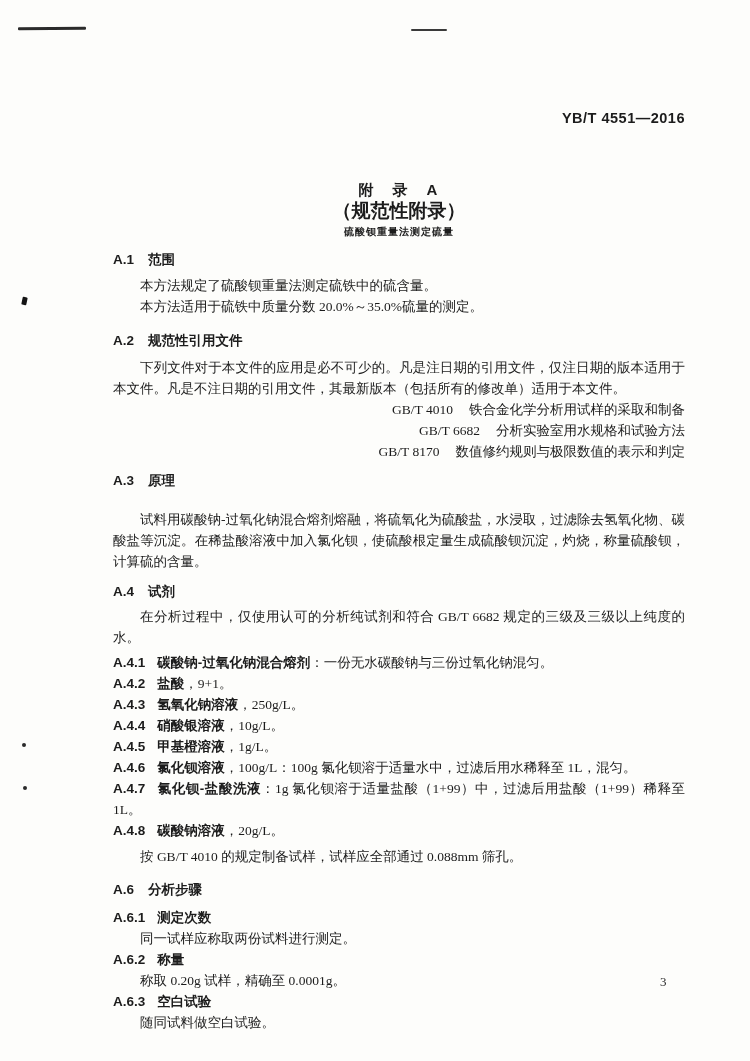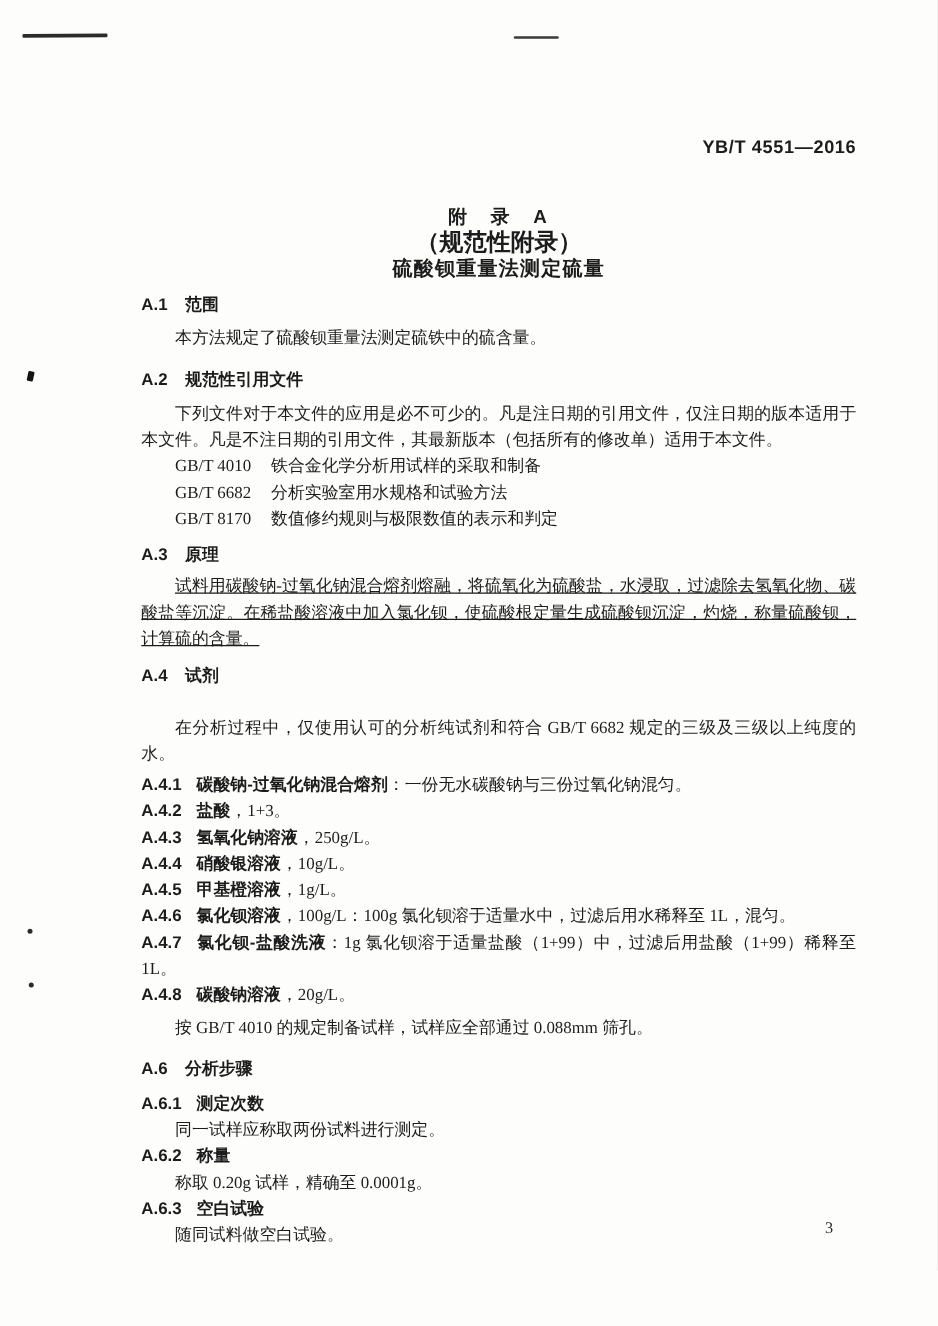--- a/index.html
+++ b/index.html
@@ -29,28 +29,28 @@
   .doc-number {
     text-align: right;
     font-family: "Liberation Sans", "DejaVu Sans", sans-serif;
     font-weight: 700;
     font-size: 14.5px;
     line-height: 17px;
     letter-spacing: 0.5px;
   }
   
   .title-block {
-    margin-top: 36px;
+    margin-top: 52px;
     text-align: center;
     font-family: "Liberation Sans", "DejaVu Sans", sans-serif;
     font-weight: 700;
   }
   .title-line1 { font-size: 15px;   line-height: 21px; letter-spacing: 2px; }
   .title-line2 { font-size: 19px; line-height: 21px; }
-  .title-line3 { font-size: 16px;   line-height: 21px; letter-spacing: 1px; }
+  .title-line3 { font-size: 10px;   line-height: 21px; letter-spacing: 1px; }
 
   
   .sec-heading {
     font-family: "Liberation Sans", "DejaVu Sans", sans-serif;
     font-weight: 700;
     font-size: 13.5px;
     line-height: 21px;
   }
   .sec-heading .sec-num { margin-right: 14px; }
 
@@ -59,32 +59,33 @@
     line-height: 21px;
     text-align: justify;
     text-indent: 2em;
     margin: 0;
   }
   .m-a1-h  { margin-top: 7px; }
   .m-a1-p  { margin-top: 5px; }
   .m-a2-h  { margin-top: 13px; }
   .m-a2-p  { margin-top: 6px; }
   .m-a3-h  { margin-top: 8px; }
-  .m-a3-p  { margin-top: 4px; text-decoration: underline; }
+  .m-a3-p  { margin-top: 18px; }
   .m-a4-h  { margin-top: 9px; }
-  .m-a4-p  { margin-top: 20px; }
+  .m-a4-p  { margin-top: 4px; }
   .m-a5-h  { margin-top: 0px; }
   .m-a5-p  { margin-top: 5px; }
   .m-a6-h  { margin-top: 12px; }
   .m-a6s-h { margin-top: 7px; }
 
   
   .ref-line {
     line-height: 21px;
     padding-left: 2em;
+    text-align: right;
   }
   .ref-num { margin-right: 16px; }
 
   
   .reagent-list { margin-top: 4px; }
   .reagent-item {
     line-height: 21px;
     text-align: justify;
   }
   .reagent-num, .reagent-term {
@@ -182,20 +183,21 @@
     <div class="title-block">
       <div class="title-line1">附　录　A</div>
       <div class="title-line2">（规范性附录）</div>
       <div class="title-line3">硫酸钡重量法测定硫量</div>
     </div>
 
     <div class="sec-heading m-a1-h">
       <span class="sec-num">A.1</span><span>范围</span>
     </div>
     <p class="para m-a1-p">本方法规定了硫酸钡重量法测定硫铁中的硫含量。</p>
+    <p class="para">本方法适用于硫铁中质量分数 20.0%～35.0%硫量的测定。</p>
 
     <div class="sec-heading m-a2-h">
       <span class="sec-num">A.2</span><span>规范性引用文件</span>
     </div>
     <p class="para m-a2-p">下列文件对于本文件的应用是必不可少的。凡是注日期的引用文件，仅注日期的版本适用于本文件。凡是不注日期的引用文件，其最新版本（包括所有的修改单）适用于本文件。</p>
     <div class="ref-line">
       <span class="ref-num">GB/T 4010</span><span>铁合金化学分析用试样的采取和制备</span>
     </div>
     <div class="ref-line">
       <span class="ref-num">GB/T 6682</span><span>分析实验室用水规格和试验方法</span>
@@ -212,21 +214,21 @@
     <div class="sec-heading m-a4-h">
       <span class="sec-num">A.4</span><span>试剂</span>
     </div>
     <p class="para m-a4-p">在分析过程中，仅使用认可的分析纯试剂和符合 GB/T 6682 规定的三级及三级以上纯度的水。</p>
 
     <div class="reagent-list">
       <div class="reagent-item">
         <span class="reagent-num">A.4.1</span><span class="reagent-term">碳酸钠-过氧化钠混合熔剂</span><span>：一份无水碳酸钠与三份过氧化钠混匀。</span>
       </div>
       <div class="reagent-item">
-        <span class="reagent-num">A.4.2</span><span class="reagent-term">盐酸</span><span>，1+3。</span>
+        <span class="reagent-num">A.4.2</span><span class="reagent-term">盐酸</span><span>，9+1。</span>
       </div>
       <div class="reagent-item">
         <span class="reagent-num">A.4.3</span><span class="reagent-term">氢氧化钠溶液</span><span>，250g/L。</span>
       </div>
       <div class="reagent-item">
         <span class="reagent-num">A.4.4</span><span class="reagent-term">硝酸银溶液</span><span>，10g/L。</span>
       </div>
       <div class="reagent-item">
         <span class="reagent-num">A.4.5</span><span class="reagent-term">甲基橙溶液</span><span>，1g/L。</span>
       </div>

